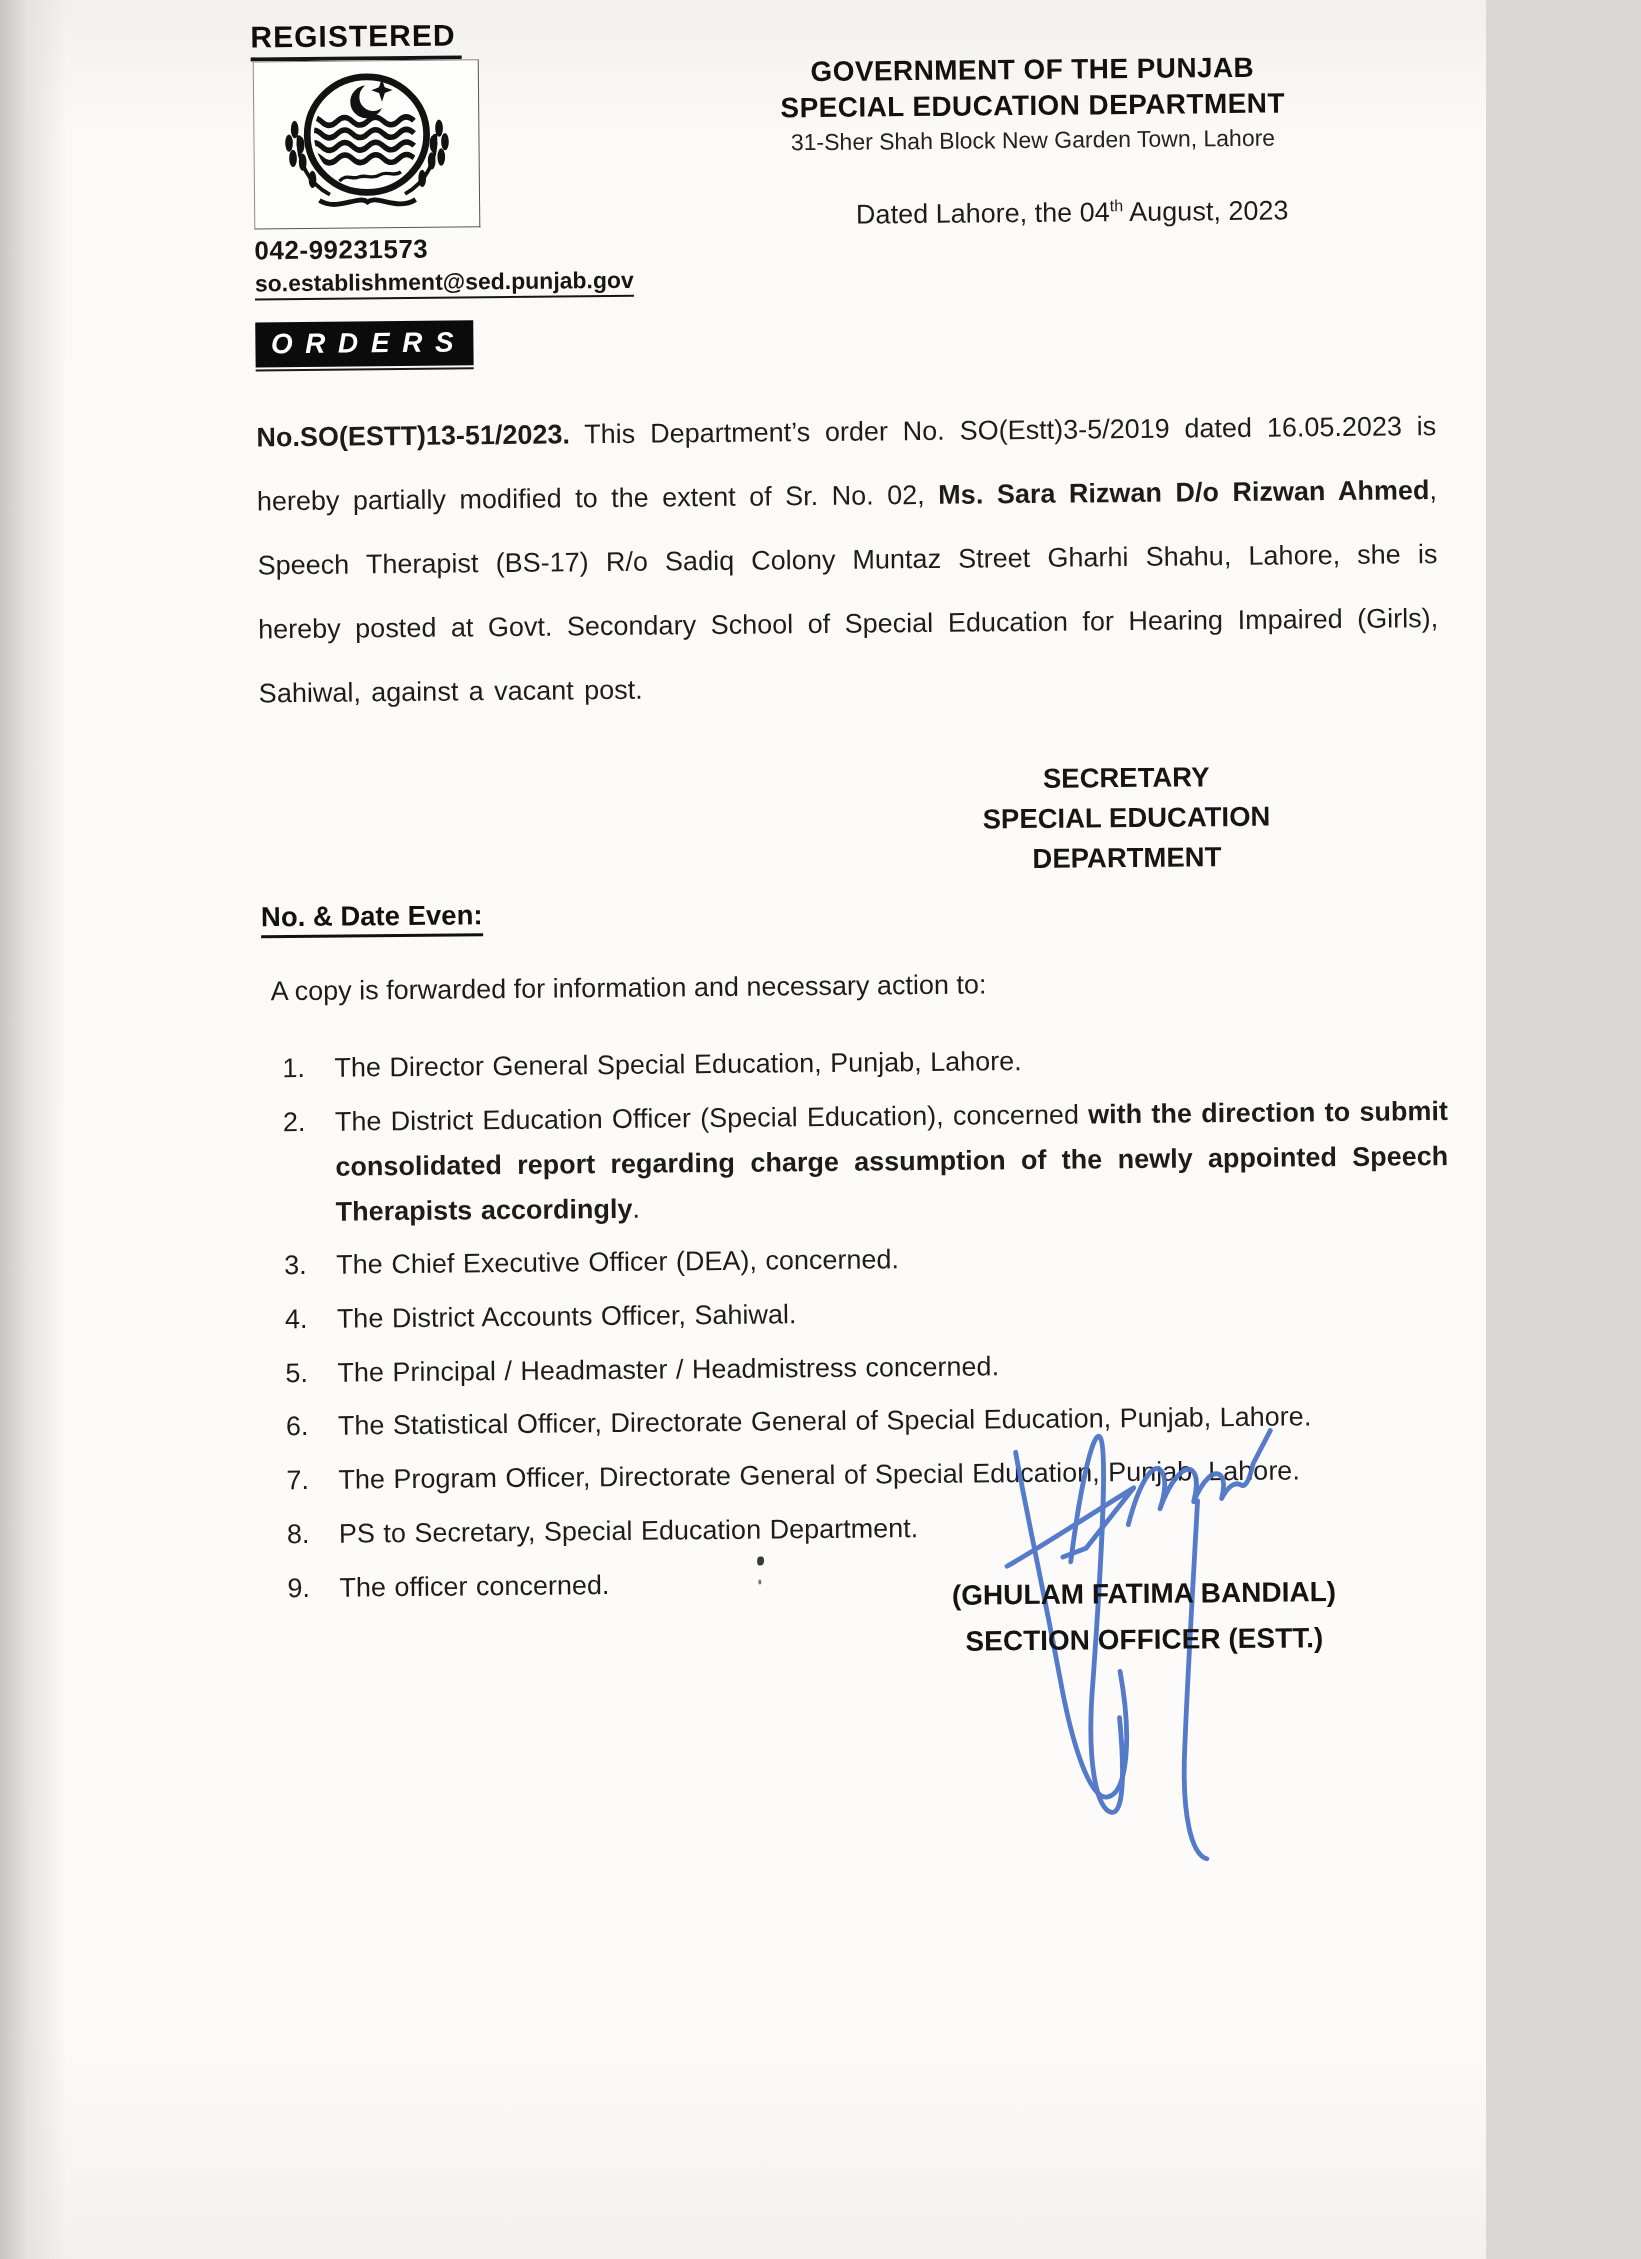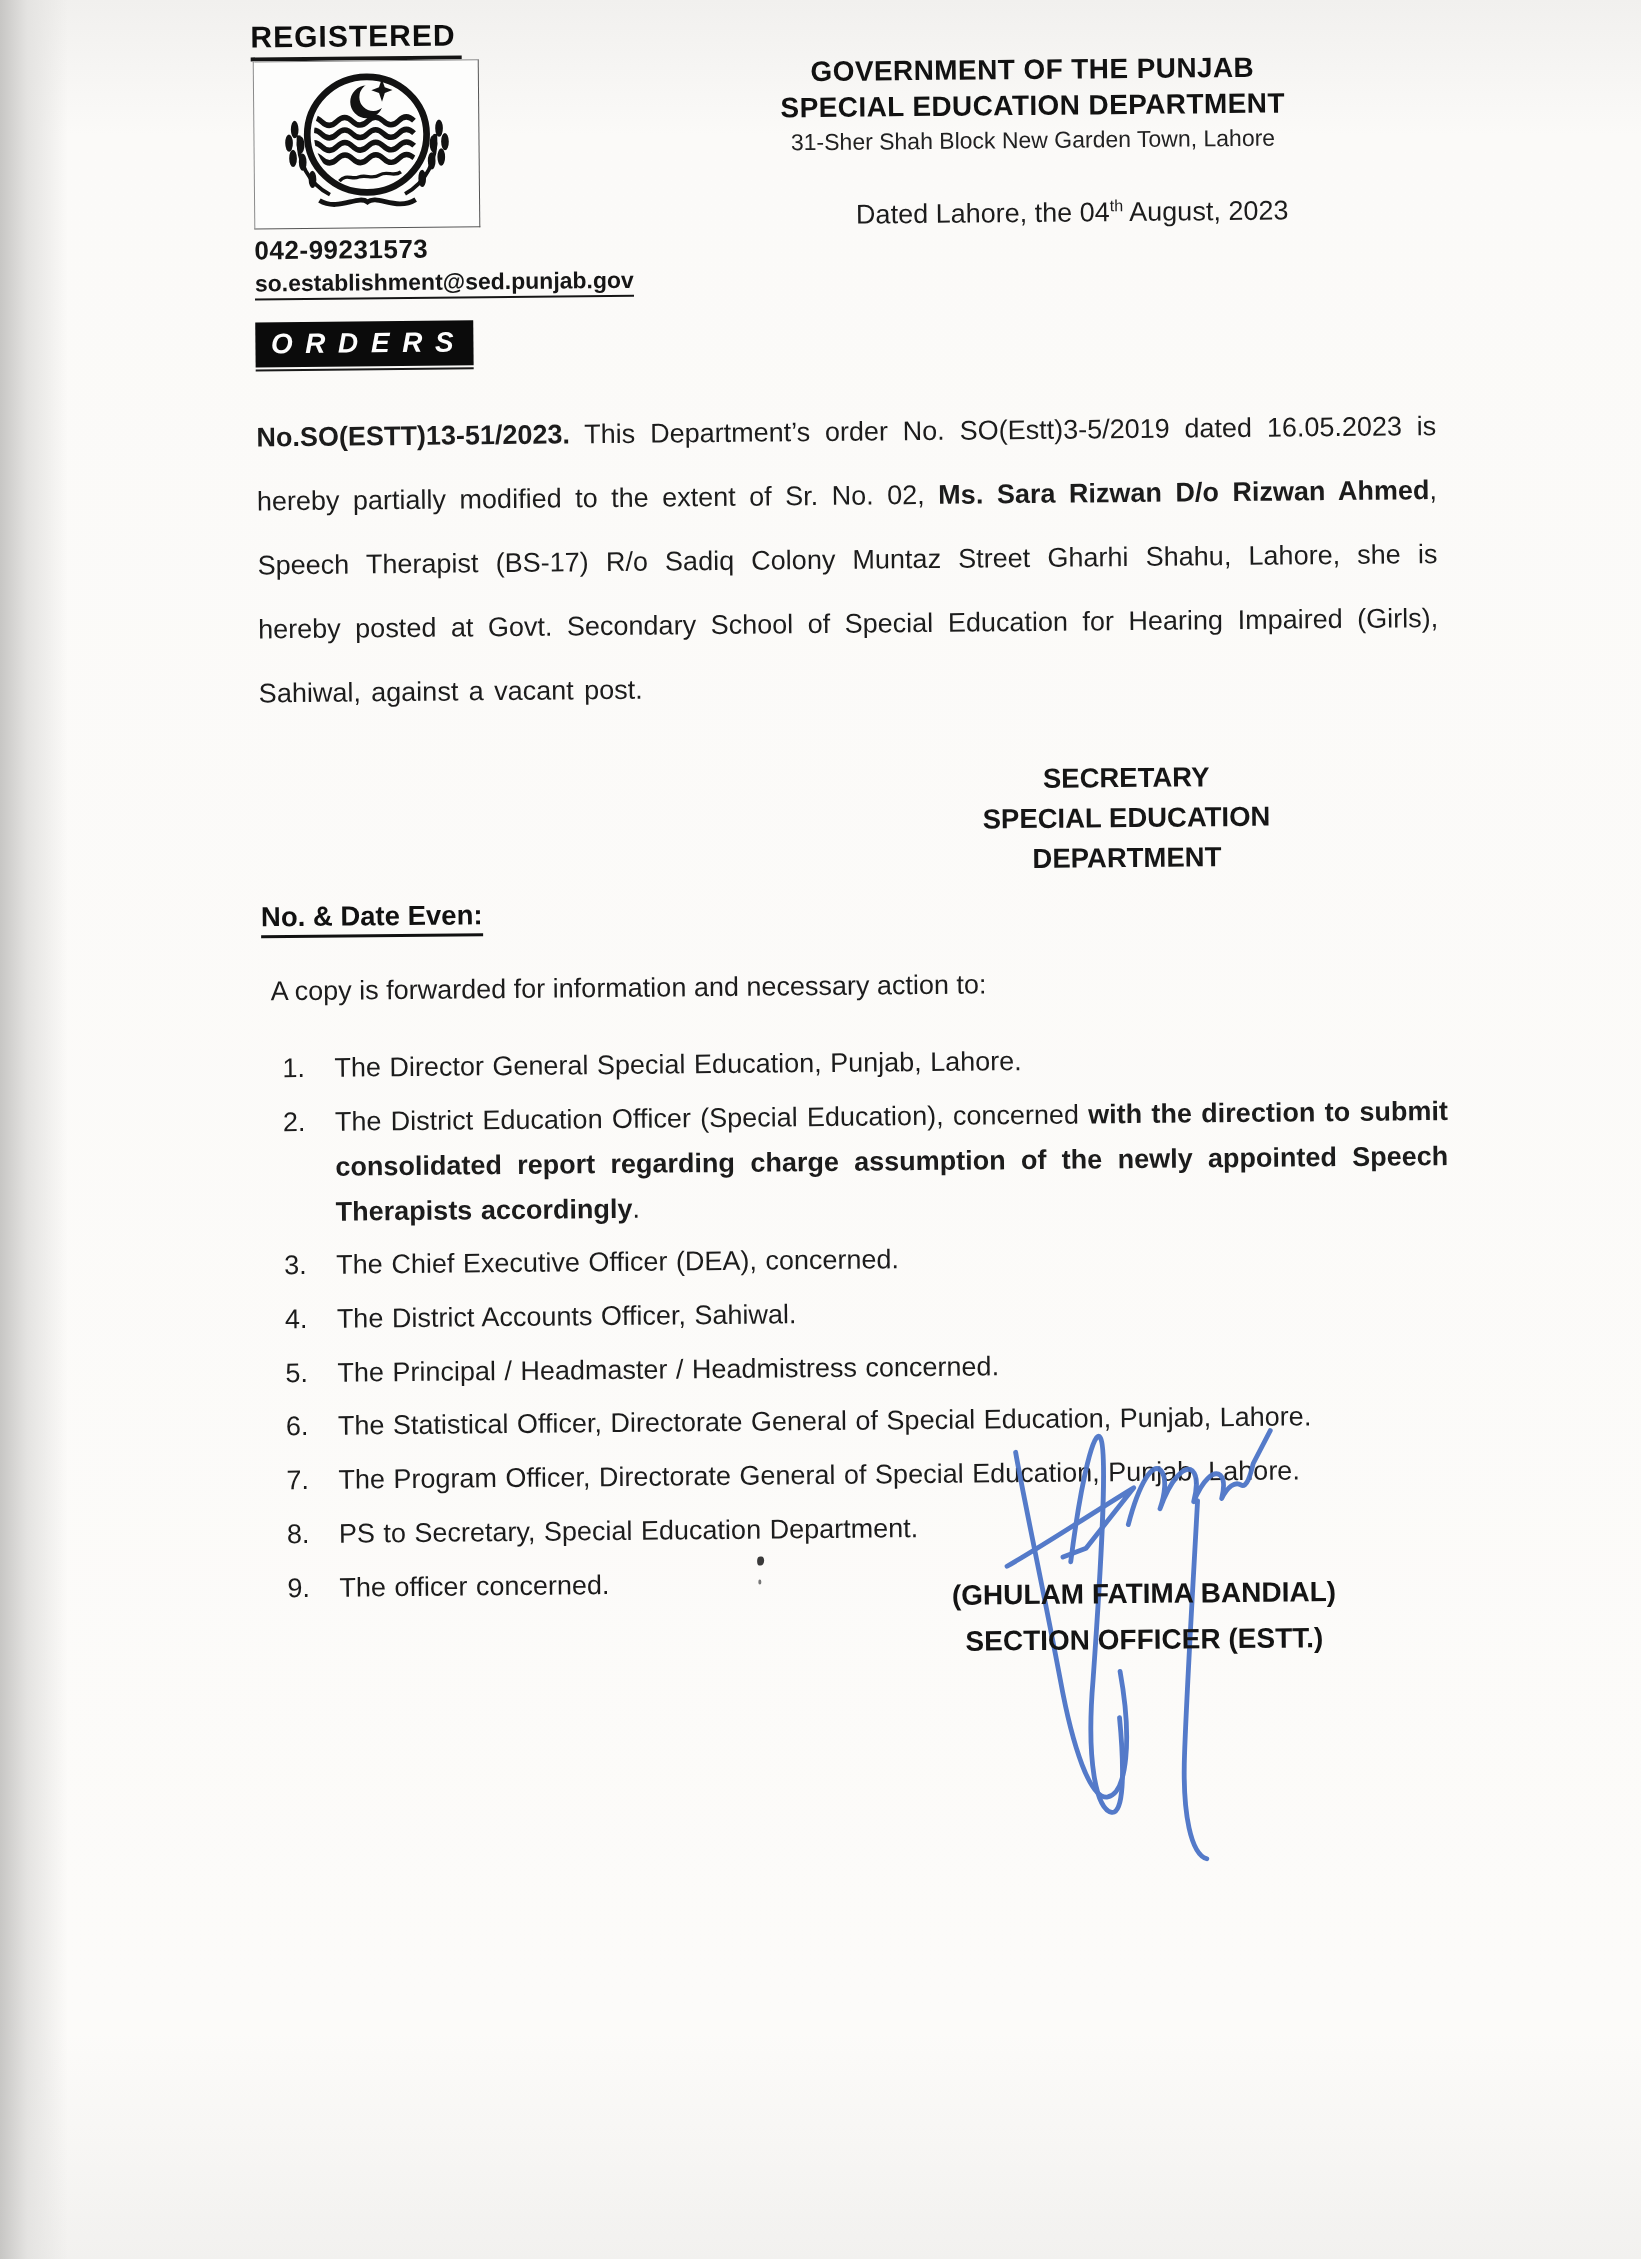--- a/index.html
+++ b/index.html
@@ -1,17 +1,17 @@
 <!DOCTYPE html>
 <html><head>
 <meta charset="utf-8">
 <style>
   html,body { margin:0; padding:0; background:#d9d8d6; }
   .sheet {
-    position:relative; width:1641px; height:2259px; overflow:hidden;
+    position:relative; width:1486px; height:2259px; overflow:hidden;
     background: linear-gradient(180deg,#f1f0ee 0%, #fbfaf8 6%, #fcfbf9 90%, #f2f1ef 100%);
     font-family:"Liberation Sans", sans-serif; color:#1d1d1d;
   }
   .edge-shade {
     position:absolute; left:0; top:0; width:68px; height:100%;
     background: linear-gradient(90deg,#c7c6c4 0%, #e4e3e1 40%, rgba(248,247,245,0) 100%);
     pointer-events:none;
   }
   .doc { position:absolute; inset:0; transform:rotate(-0.55deg); transform-origin:821px 1130px; }
   .abs { position:absolute; }

